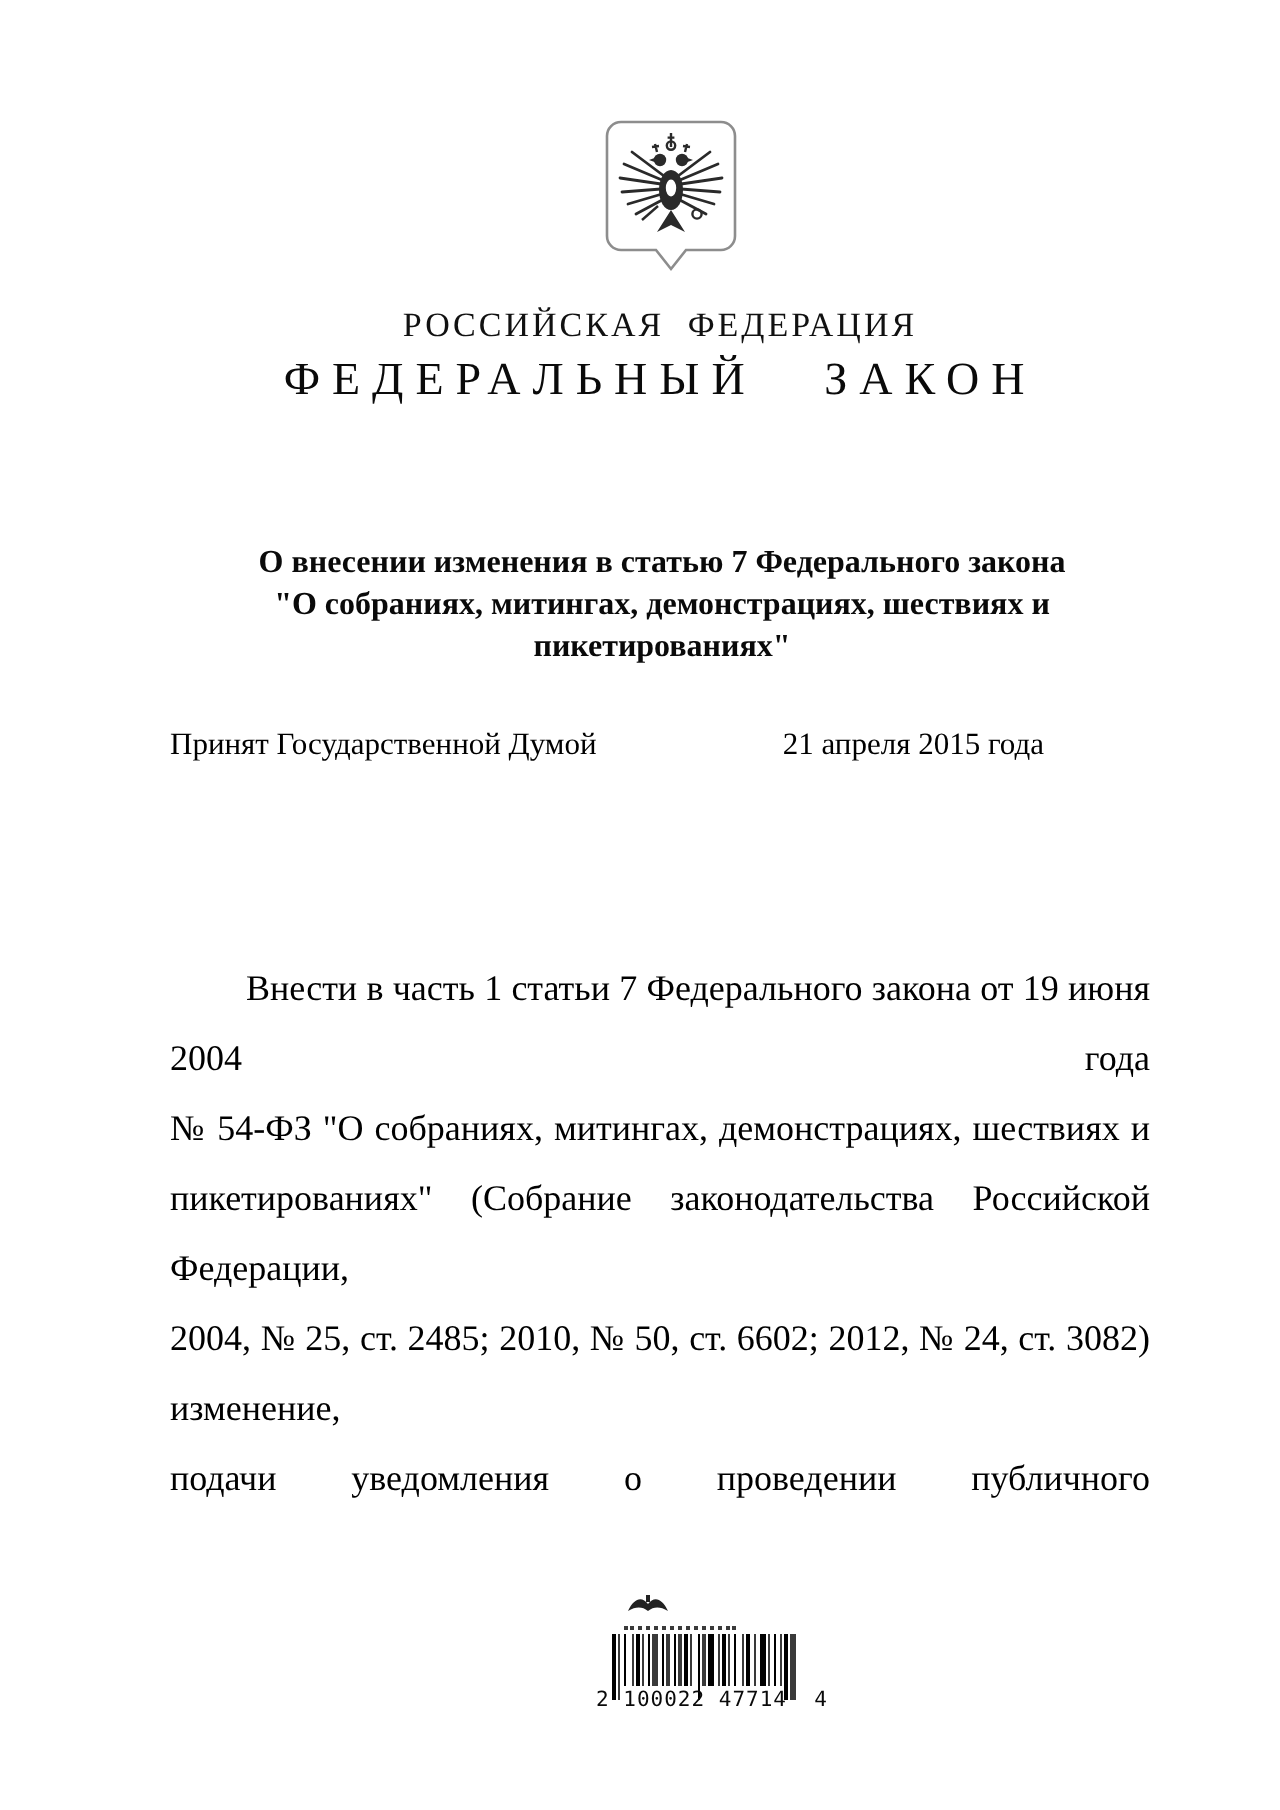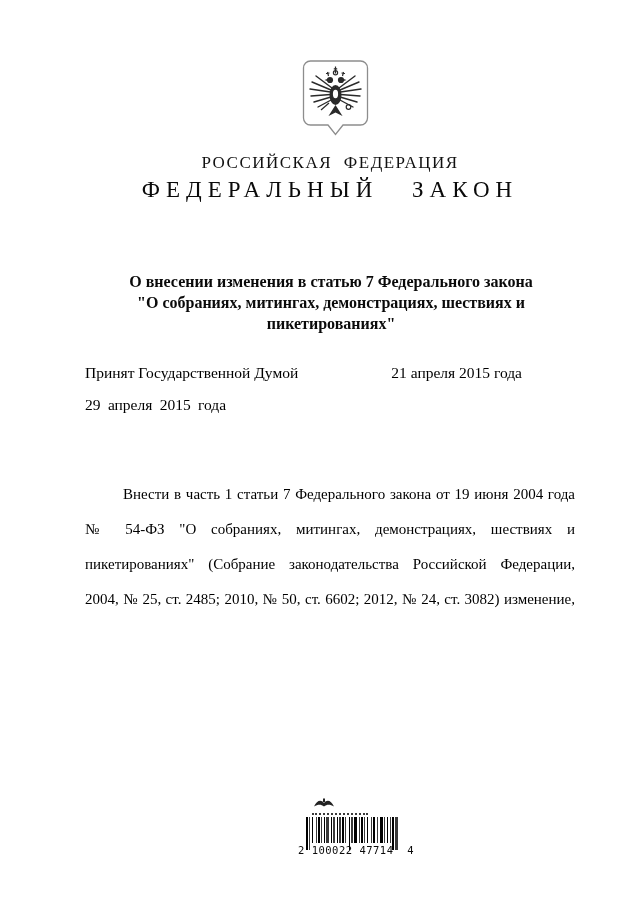--- a/index.html
+++ b/index.html
@@ -17,21 +17,21 @@
     position:absolute; top:177px; left:0; width:640px; text-align:center;
     font-size:23px; font-weight:normal; letter-spacing:6px; word-spacing:22px; color:#0a0a0a;
   }
   .law-title {
     position:absolute; top:271px; left:100px; width:442px; text-align:center;
     font-weight:bold; font-size:16px; line-height:21px; color:#0a0a0a;
   }
   .adoption { position:absolute; left:75px; top:364px; width:437px; font-size:15.5px; }
   .adoption-row { display:flex; justify-content:space-between; margin-bottom:14px; }
   .adoption-row.spread { word-spacing:3.5px; }
-  .body-text { position:absolute; left:75px; top:477px; width:490px; font-size:15px; }
+  .body-text { position:absolute; left:75px; top:477px; width:490px; font-size:18px; }
   .body-line { line-height:35px; text-align:justify; text-align-last:justify; }
   .body-line.first { text-indent:38px; }
   .barcode { position:absolute; left:288px; top:796px; width:120px; }
   .mini-emblem-wrap { margin-left:14px; width:60px; }
   .mini-dashes { width:56px; border-bottom:2px dotted #3a3a3a; margin-top:-1px; }
   .bars { display:flex; align-items:flex-start; height:34px; margin-left:8px; margin-top:2px; }
   .bar  { height:26px; background:#000; }
   .bar.tall { height:33px; }
   .gap  { height:1px; }
   .digits {
@@ -89,29 +89,29 @@
     <div>"О собраниях, митингах, демонстрациях, шествиях и</div>
     <div>пикетированиях"</div>
   </div>
 
   <div class="adoption">
     <div class="adoption-row">
       <span>Принят Государственной Думой</span>
       <span>21 апреля 2015 года</span>
     </div>
     <div class="adoption-row spread">
-      <span>29 апреля 2015 года</span>
     </div>
   </div>
 
   <div class="body-text">
     <div class="body-line first">Внести в часть 1 статьи 7 Федерального закона от 19 июня 2004 года</div>
     <div class="body-line">№ 54-ФЗ "О собраниях, митингах, демонстрациях, шествиях и</div>
     <div class="body-line">пикетированиях" (Собрание законодательства Российской Федерации,</div>
     <div class="body-line">2004, № 25, ст. 2485; 2010, № 50, ст. 6602; 2012, № 24, ст. 3082) изменение,</div>
+    <div class="body-line">подачи уведомления о проведении публичного</div>
   </div>
 
   <div class="barcode">
     <div class="mini-emblem-wrap">
       <svg width="24" height="12" viewBox="0 0 24 12">
         <rect x="11" y="0.5" width="2" height="3.5" fill="#222"></rect>
         <path d="M12 5 C9 1 5 2 2 8.5 C6 6.2 9 6.2 12 8.5 C15 6.2 18 6.2 22 8.5 C19 2 15 1 12 5 Z" fill="#222"></path>
       </svg>
       <div class="mini-dashes"></div>
     </div>

